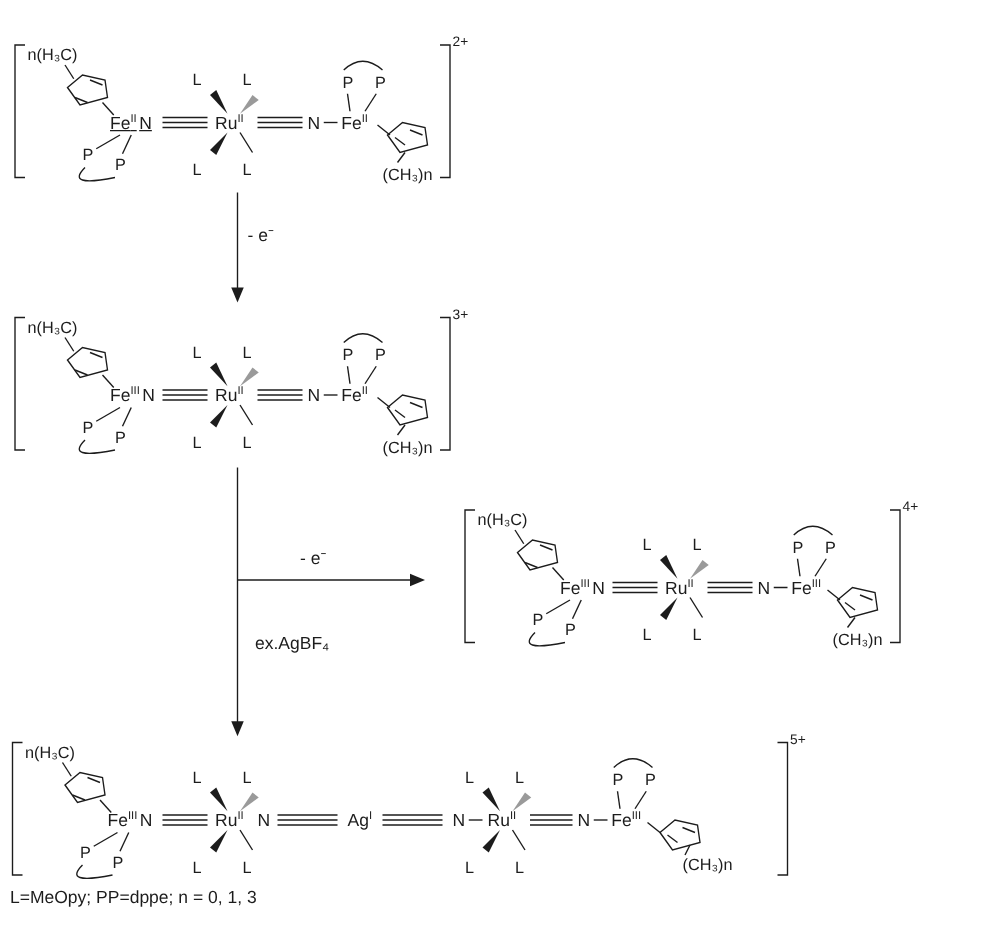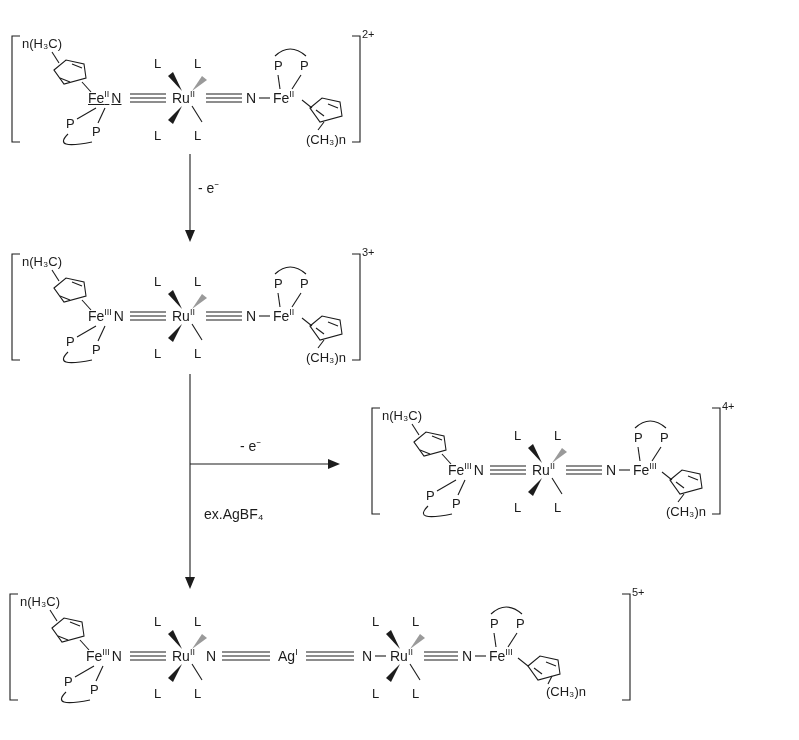--- a/index.html
+++ b/index.html
@@ -244,14 +244,15 @@
     <span class="lbl sm" style="left:406px; top:26px;">L</span>
     <span class="lbl sm" style="left:366px; top:98px;">L</span>
     <span class="lbl sm" style="left:406px; top:98px;">L</span>
     <span class="lbl" style="left:456px; top:60px;">N</span>
     <span class="lbl" style="left:483px; top:60px;"><span>Fe</span><sup>III</sup></span>
     <span class="lbl sm" style="left:484px; top:28px;">P</span>
     <span class="lbl sm" style="left:510px; top:28px;">P</span>
     <span class="lbl sm" style="left:540px; top:96px;">(CH₃)n</span>
   </div>
 
+  <span class="legend" style="left:8px; top:708px;">L=MeOpy; PP=dppe; n = 0, 1, 3</span>
 
 </div>
 
 </body></html>

